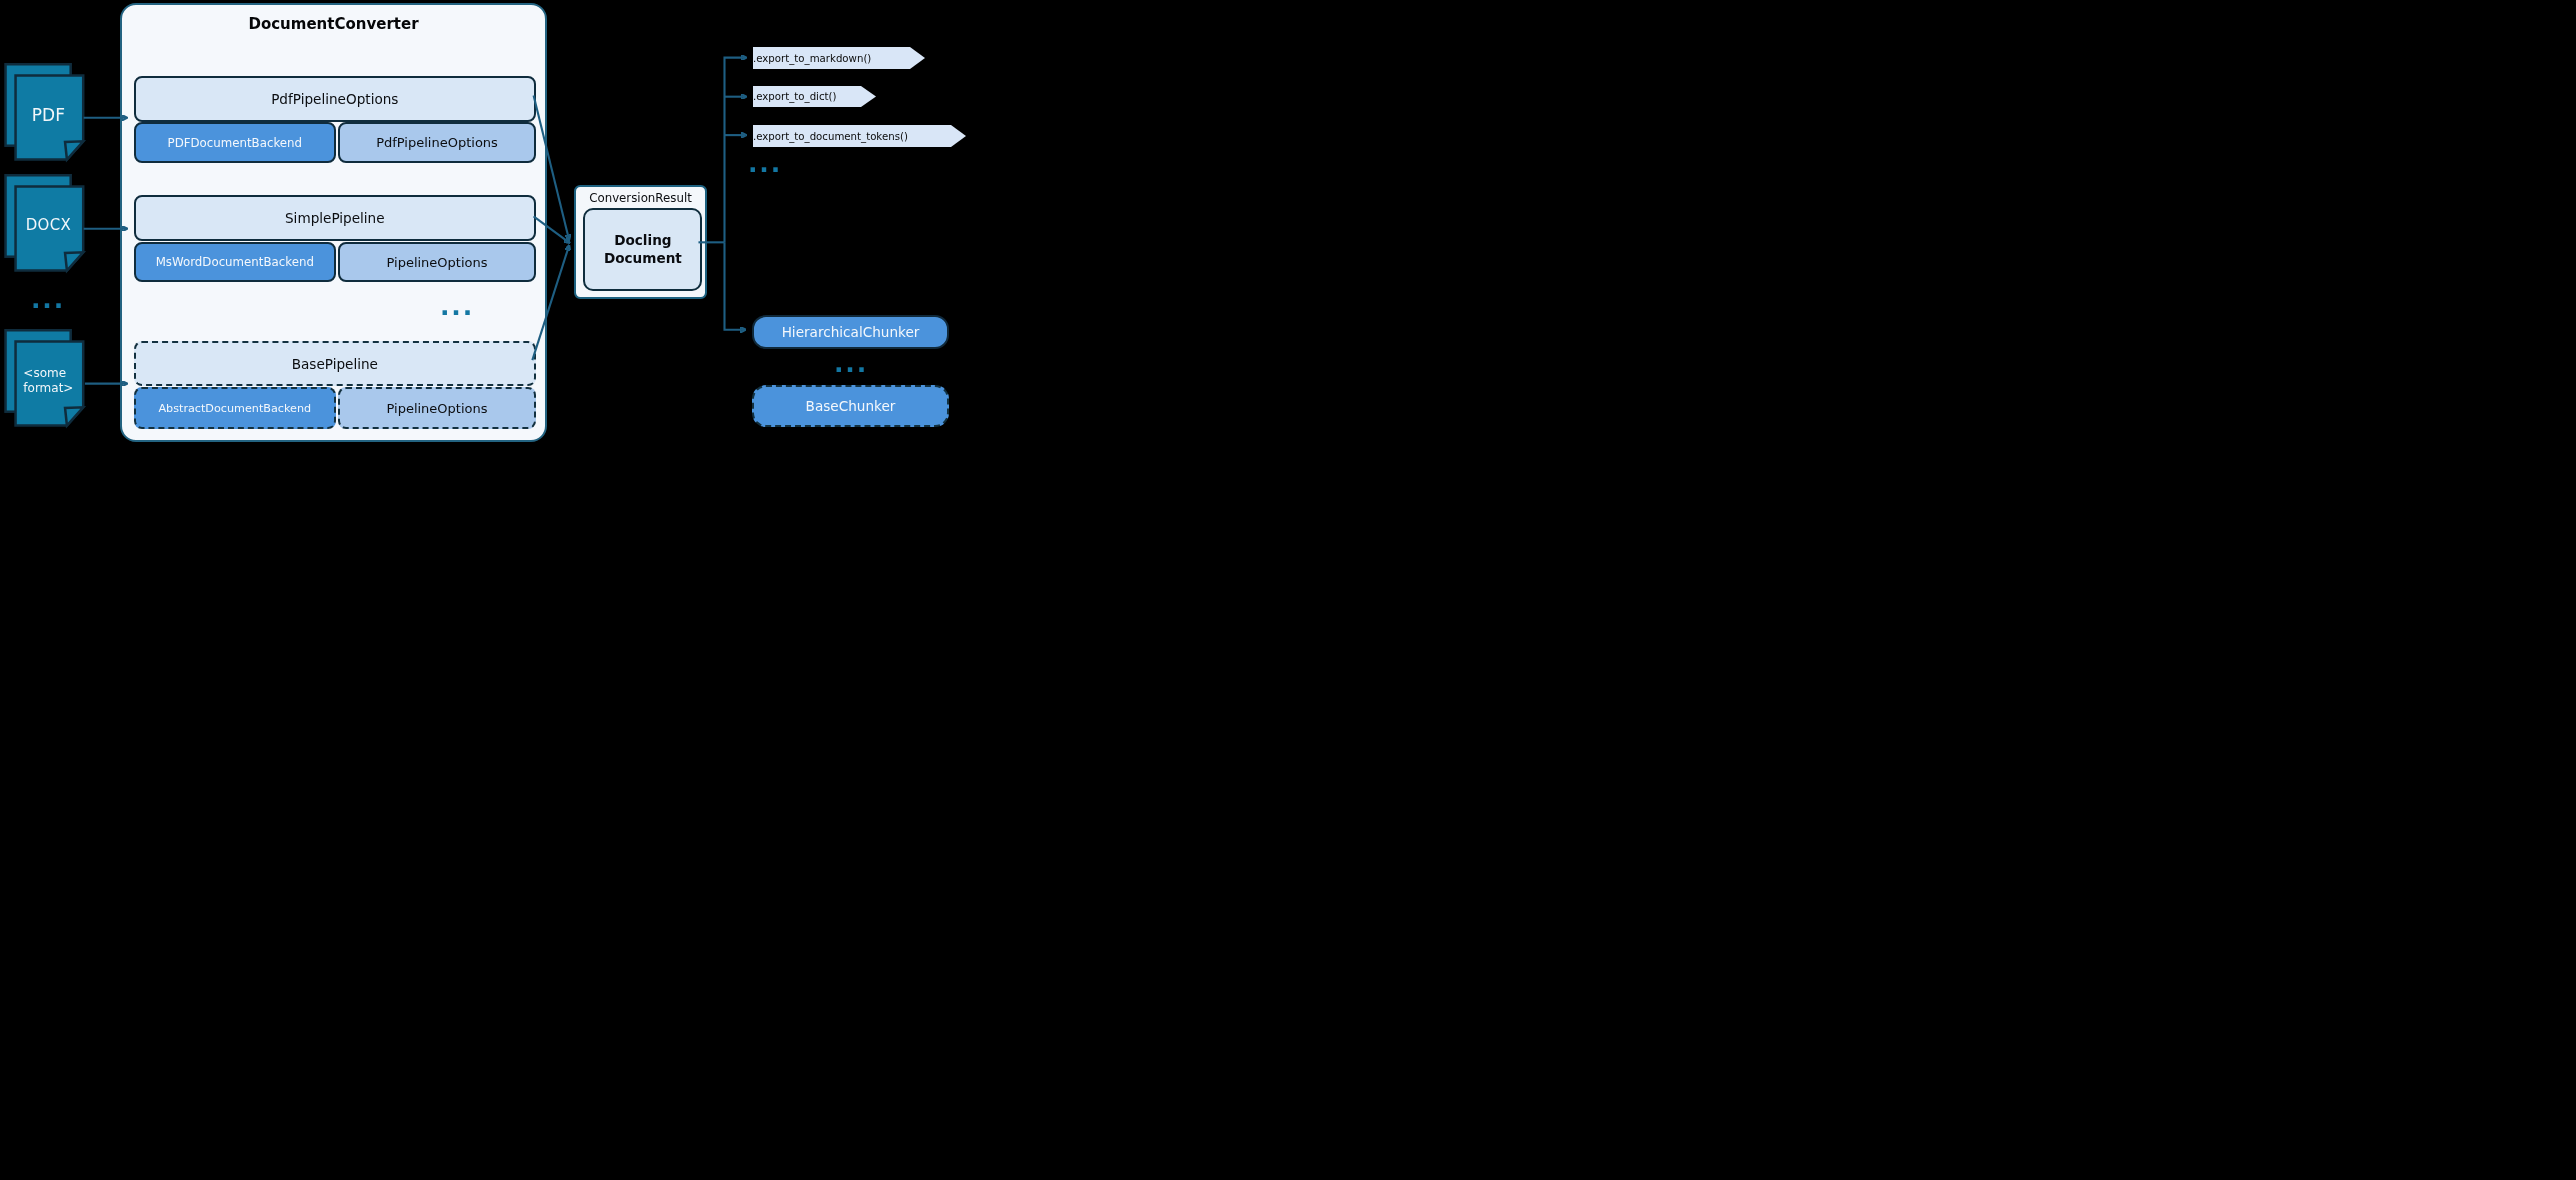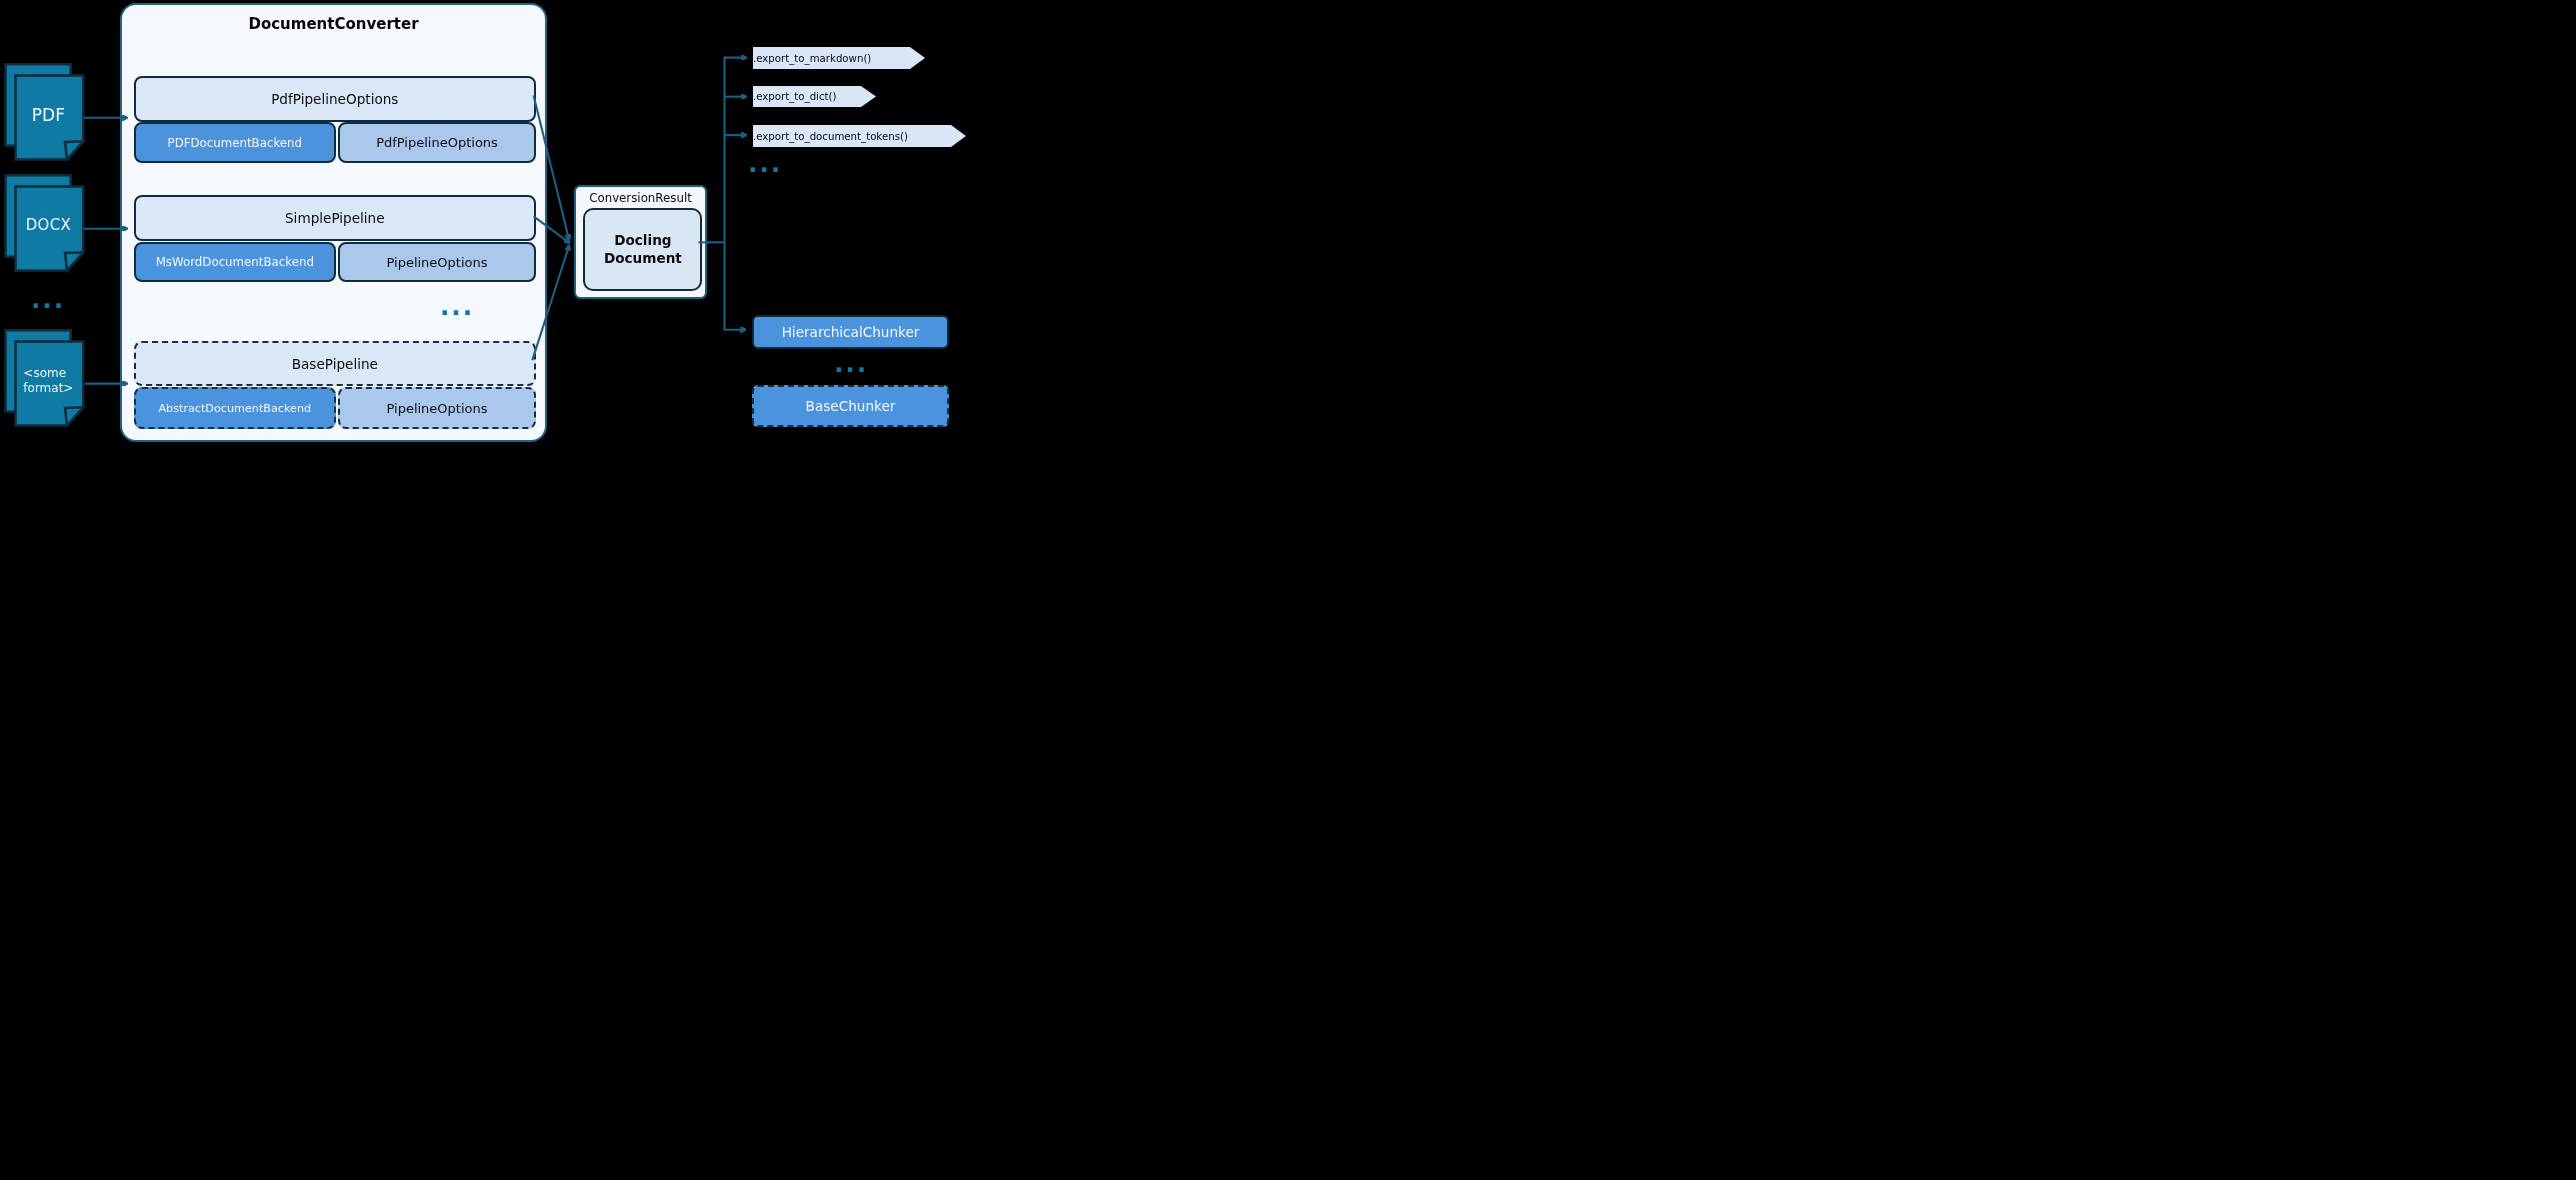--- a/index.html
+++ b/index.html
@@ -79,21 +79,21 @@
   .chevron{position:absolute;background:var(--chevron-fill);display:flex;align-items:center;
     font-size:10.2px;color:#0a0a0a;white-space:nowrap;
     clip-path:polygon(0 0, calc(100% - 15px) 0, 100% 50%, calc(100% - 15px) 100%, 0 100%);}
   #chev-1{left:753px;top:47px;width:172px;height:22px;}
   #chev-2{left:753px;top:86px;width:123px;height:21px;}
   #chev-3{left:753px;top:125px;width:213px;height:22px;}
 
   
   .chunker{position:absolute;background:var(--chunker-fill);color:#f4f8fc;
     display:flex;align-items:center;justify-content:center;font-size:13.6px;
-    border:2.2px solid #10293a;border-radius:6px;}
+    border:2.2px solid #10293a;border-radius:14px;}
   #chunker-h{left:752px;top:315px;width:197px;height:34px;}
   #chunker-b{left:752px;top:385px;width:197px;height:42px;border-style:dashed;border-color:#12303f;}
 
   
   #wires{position:absolute;left:0;top:0;width:973px;height:445px;pointer-events:none;z-index:6;}
   #wires path{stroke:var(--teal-line);stroke-width:3.4;fill:none;}
 </style>
 </head>
 <body>
 

